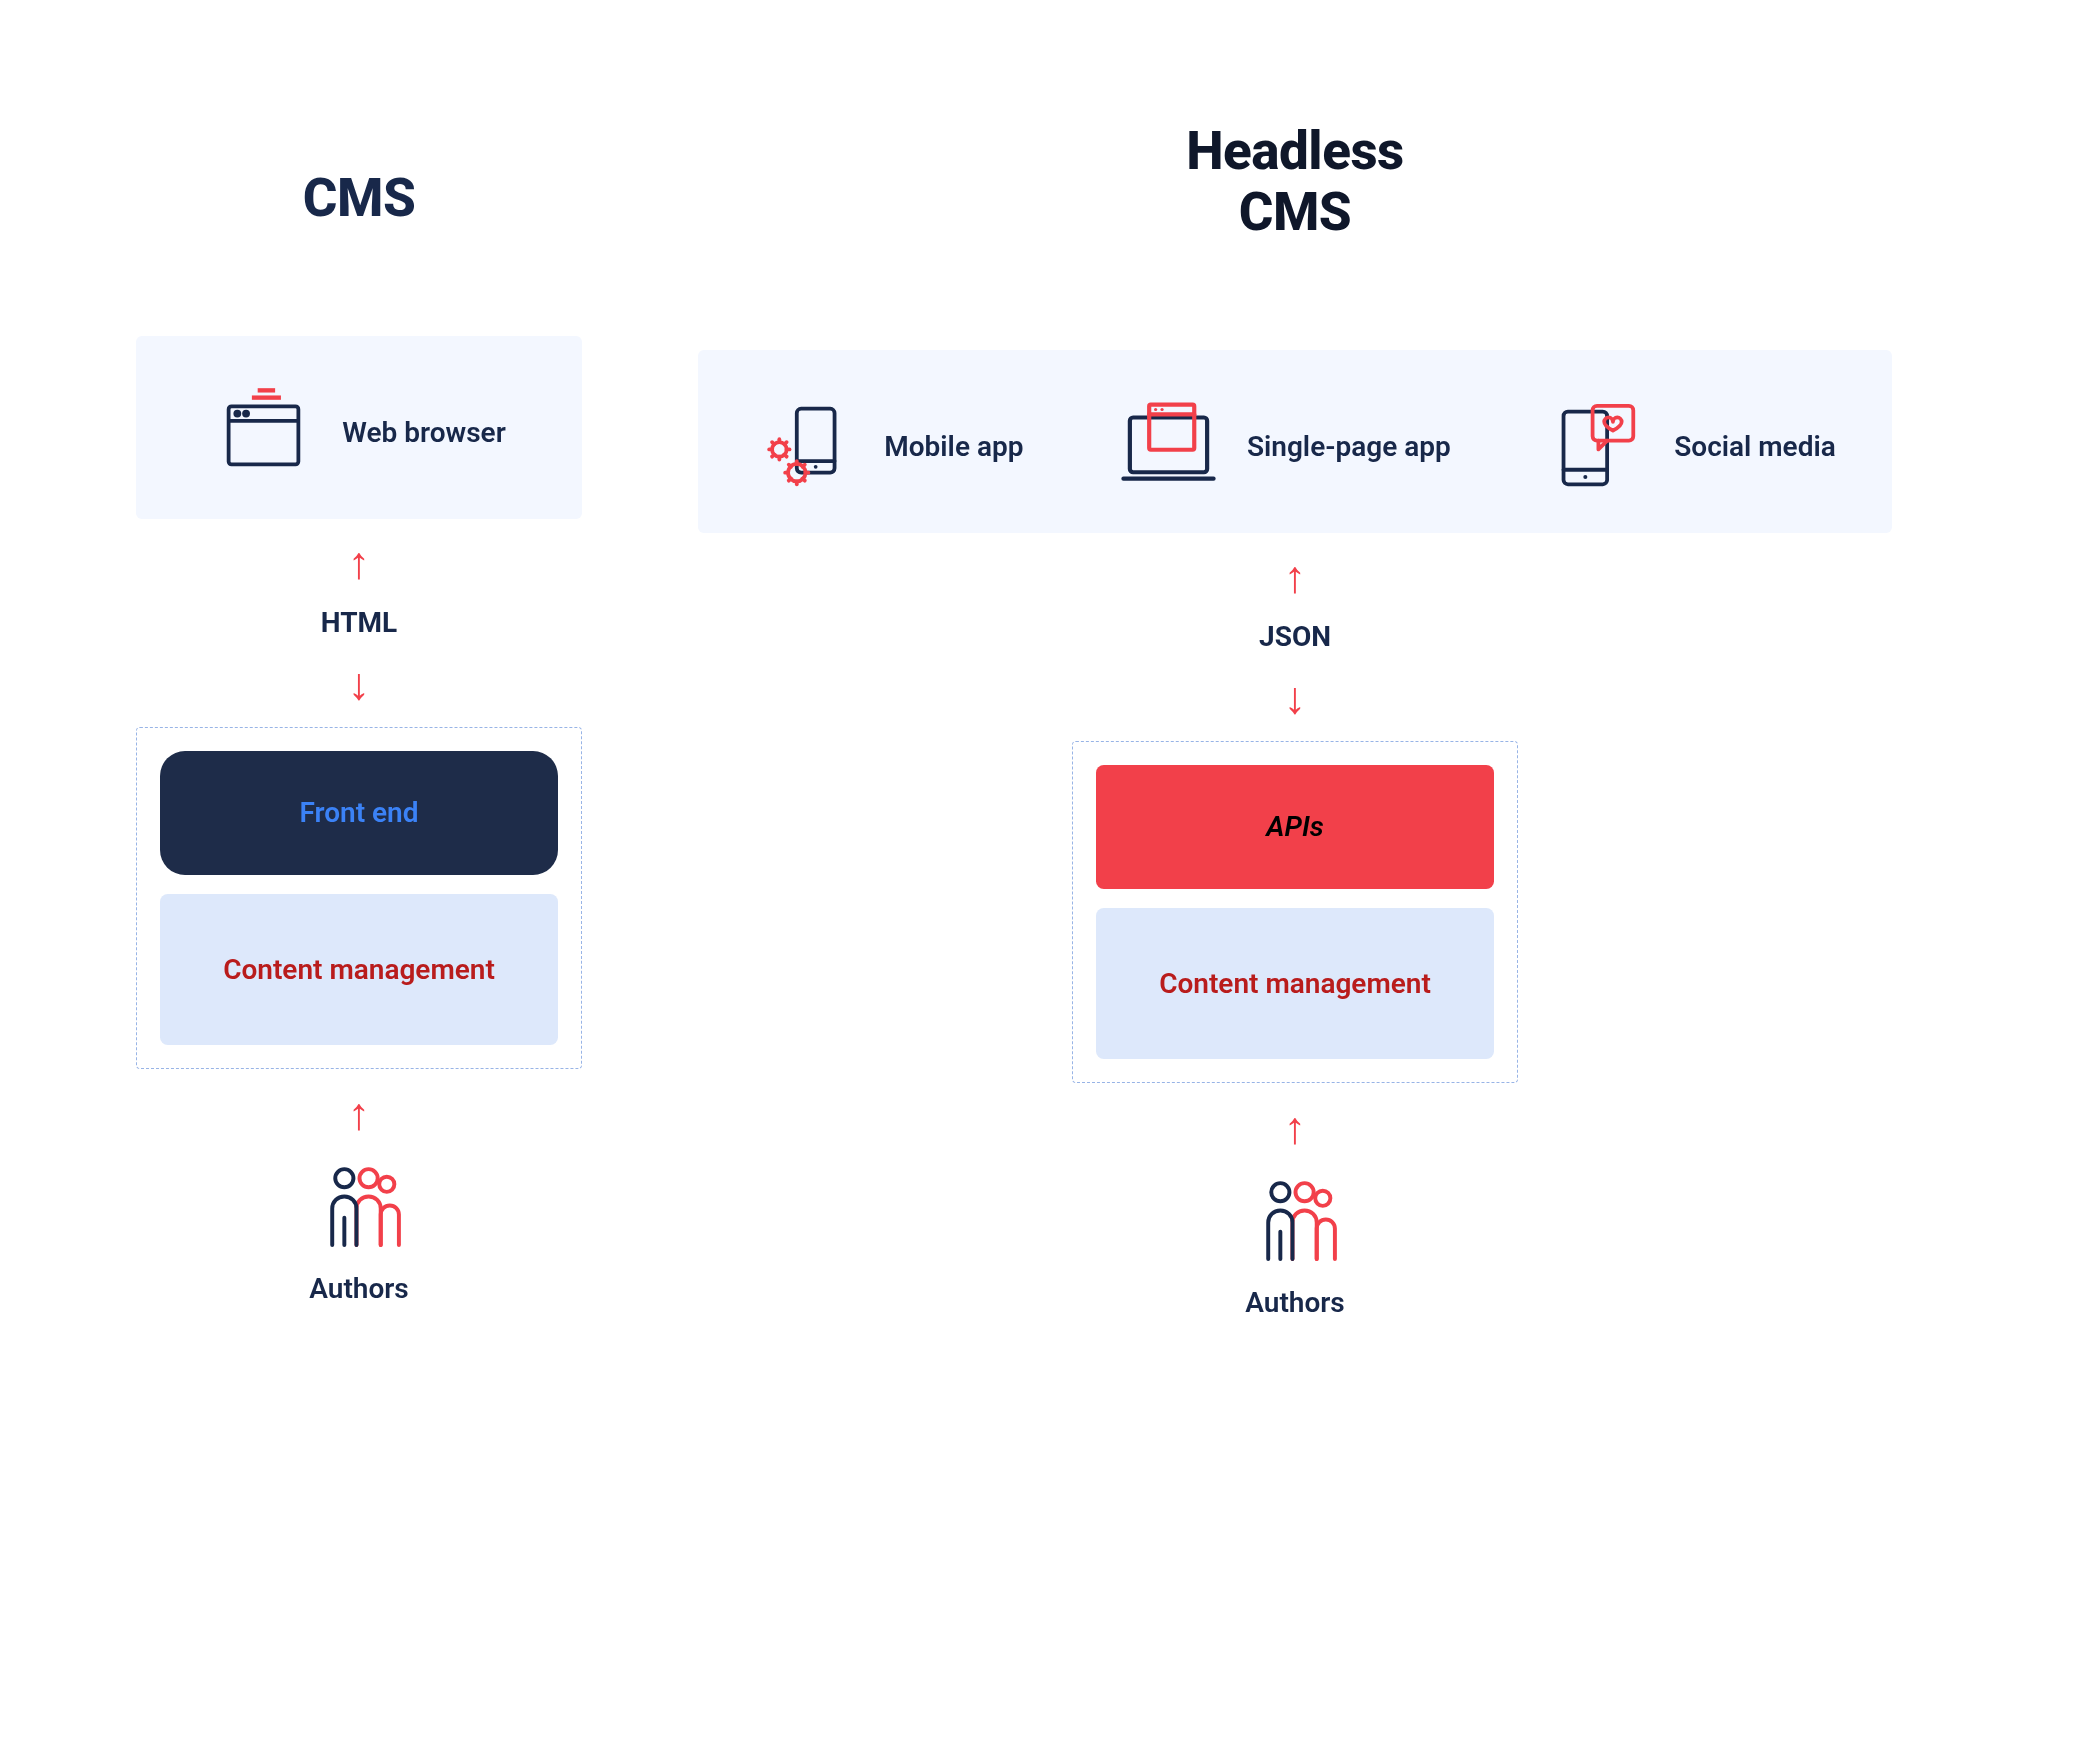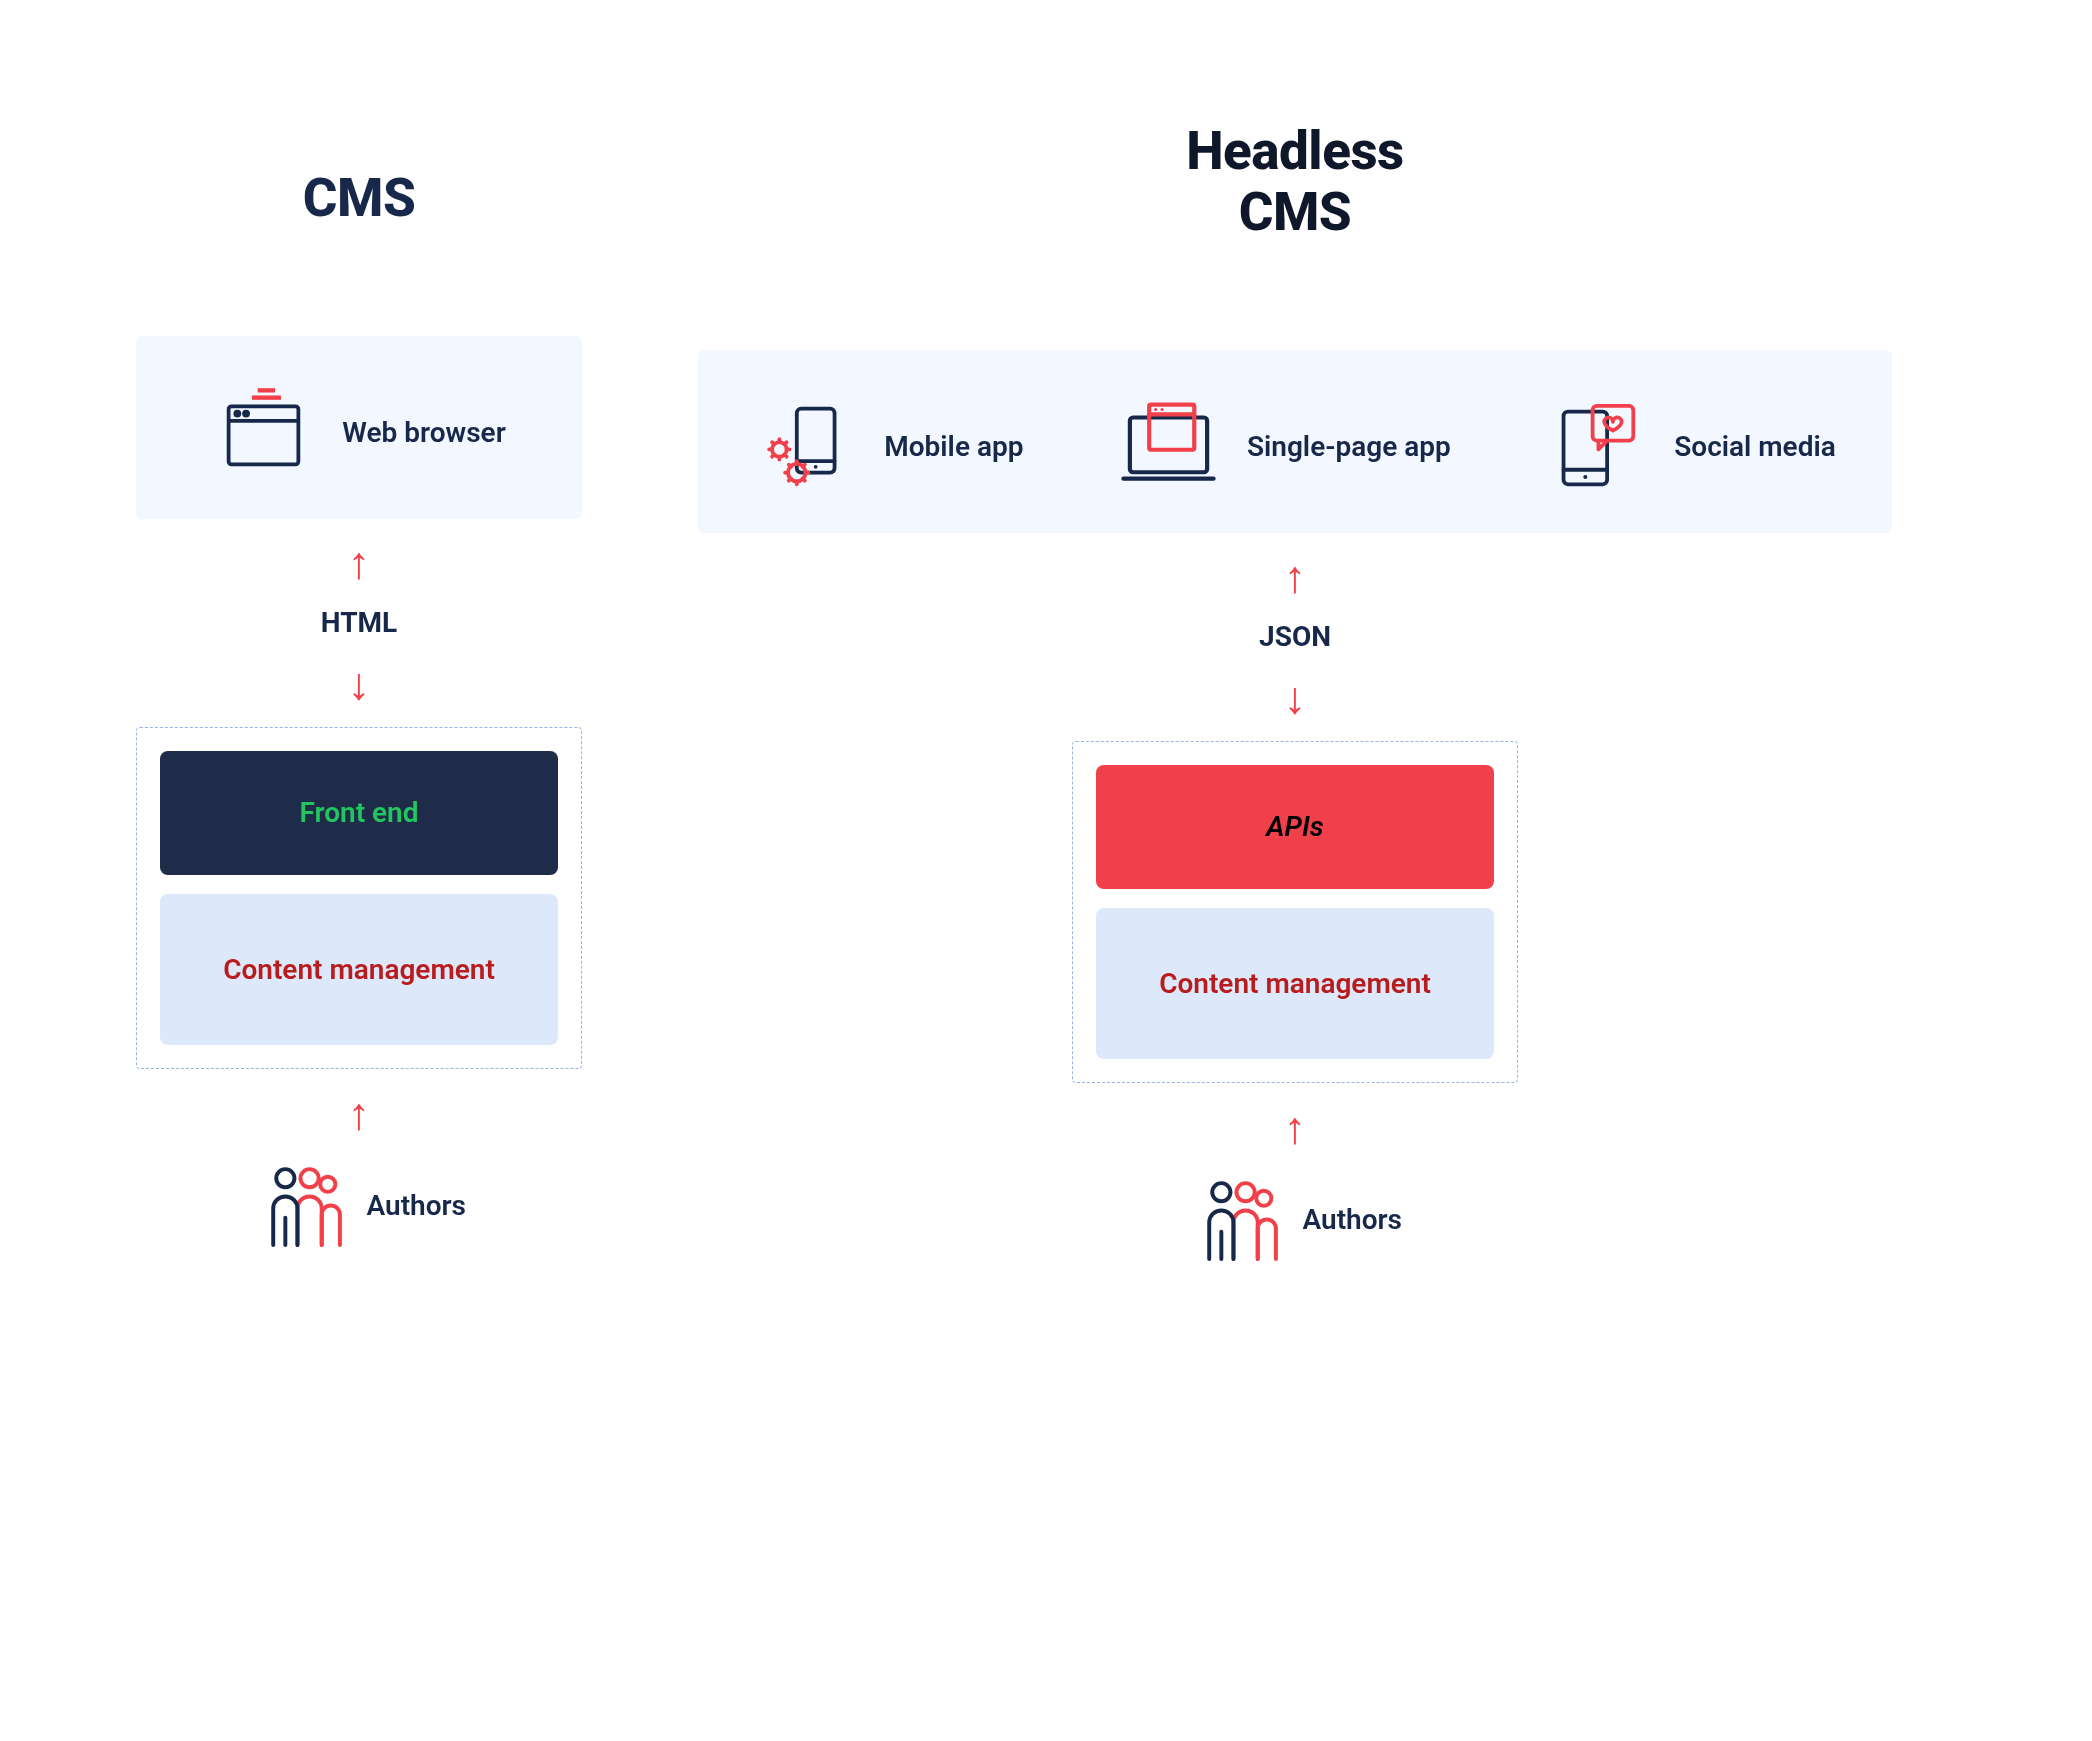--- a/index.html
+++ b/index.html
@@ -87,28 +87,28 @@
     border-radius: 7.8px;
     display: flex;
     align-items: center;
     justify-content: center;
     padding: 27px 17.5px;
     font-size: 28px;
     font-weight: 600;
     text-align: center;
     line-height: 1.3;
   }
-  .layer-dark { background: #1e2c49; color: #22c55e; }
+  .layer-dark { background: #1e2c49; color: #3b82f6; border-radius: 25px; }
   .layer-red  { background: #f2404a; color: #000000; font-style: italic; }
   .layer-cm   { background: #dde8fb; color: #b91c1c; min-height: 151px; }
 
   
   .authors {
     display: flex;
-    flex-direction: row;
+    flex-direction: column;
     align-items: center;
     gap: 17.5px;
   }
   .authors-label {
     font-size: 28px;
     font-weight: 600;
     color: #18284a;
   }
   .authors-icon { width: 97px; height: 97px; }
 

